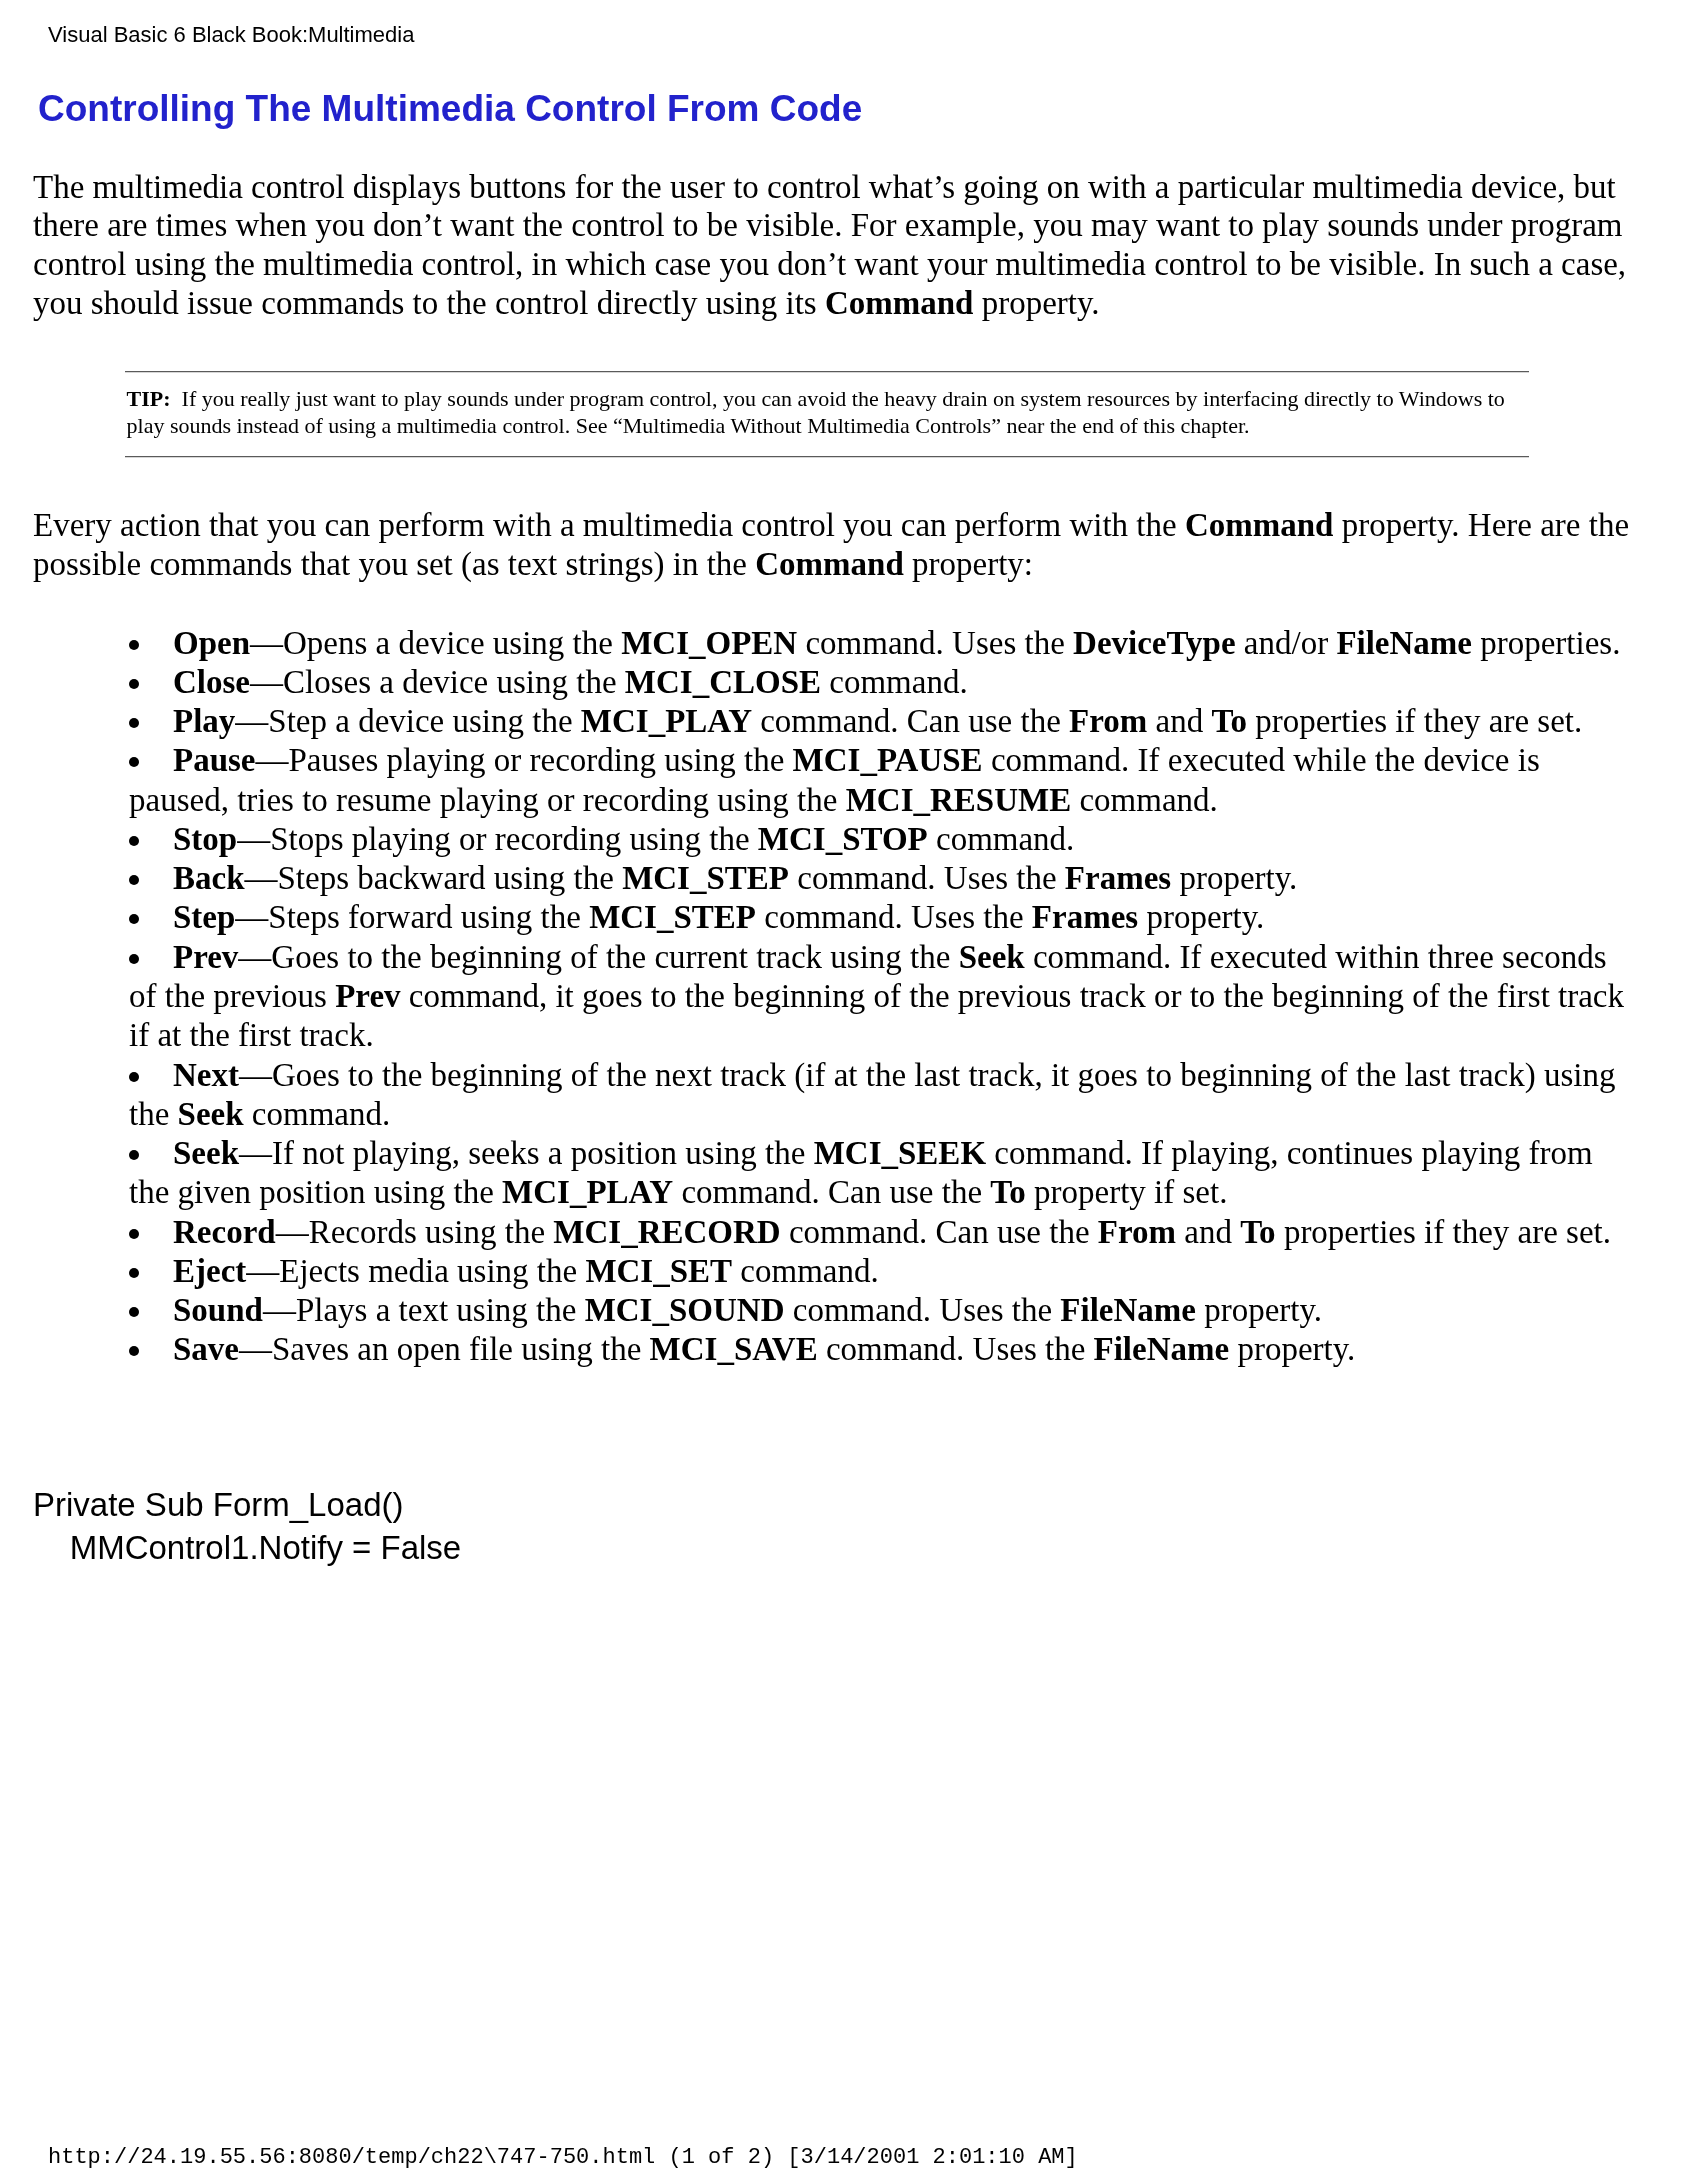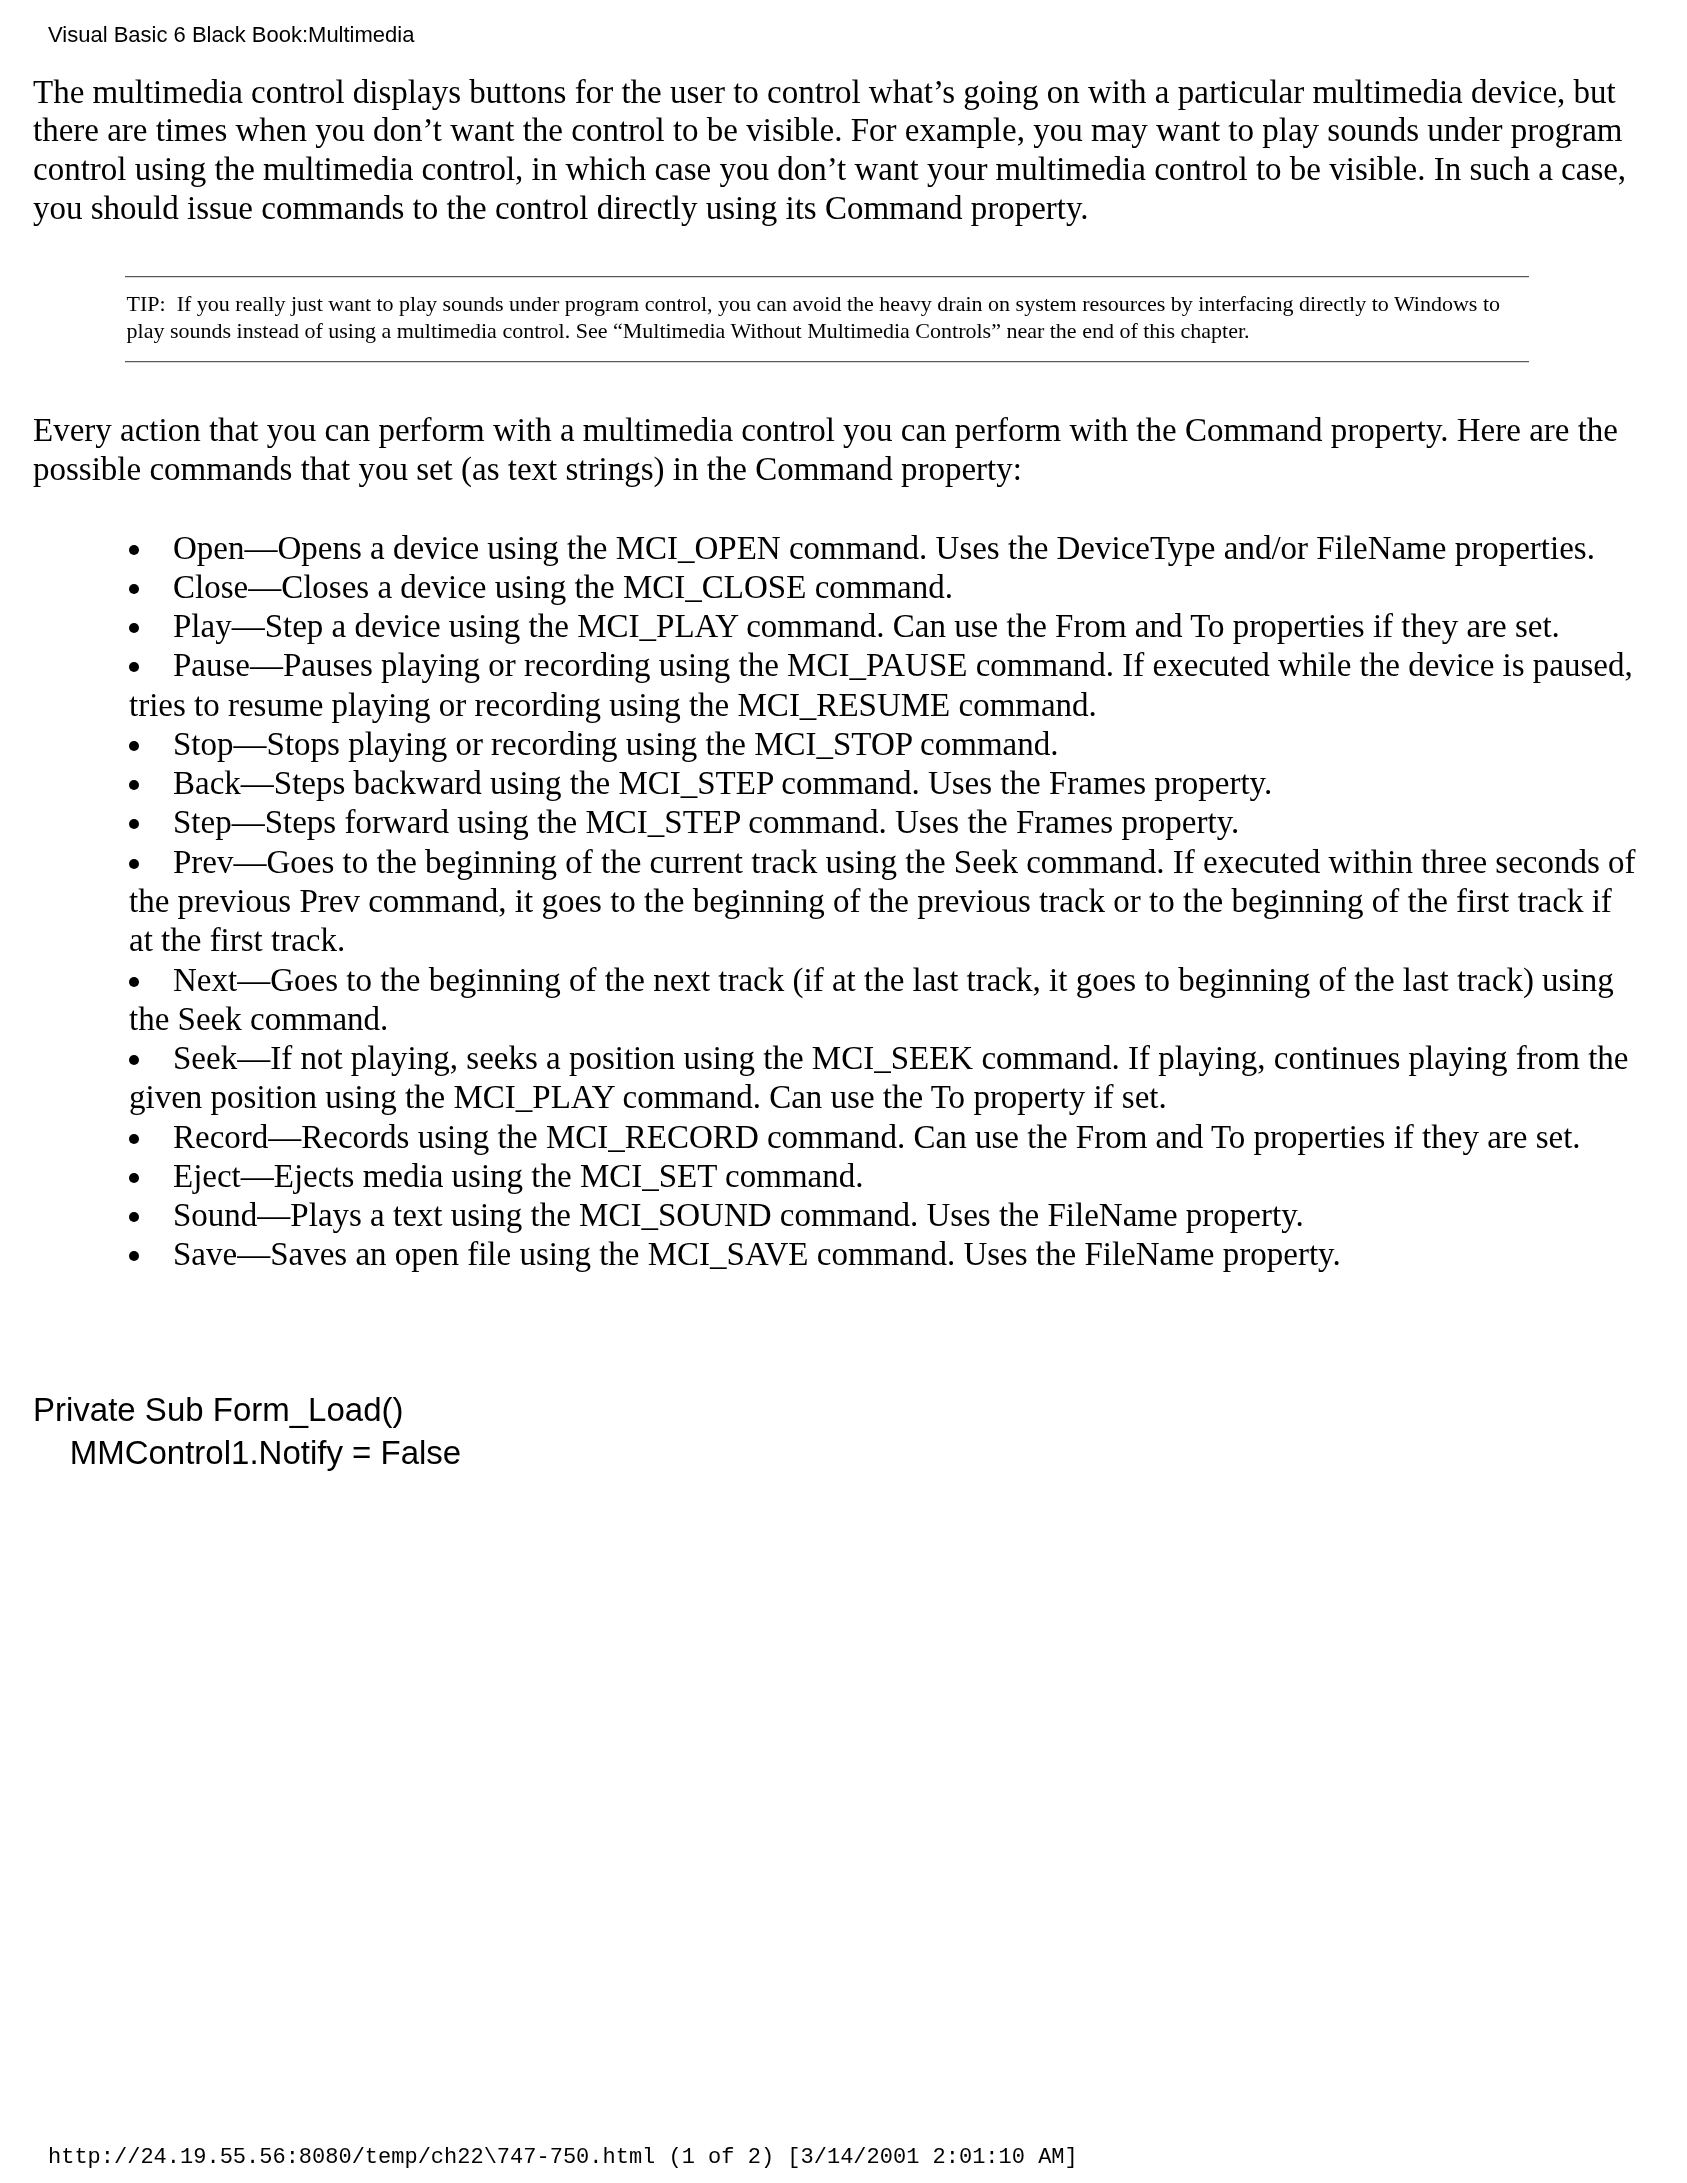--- a/index.html
+++ b/index.html
@@ -63,29 +63,30 @@
     line-height:1.3;
     margin:73px 0 0 0;
     white-space:pre;
   }
   .doc-footer {
     font-family:Liberation Mono, monospace;
     font-size:22px;
     margin-top:auto;
     padding:20px 0 13px 15px;
   }
-  b { font-weight:normal; }
+  b { font-weight:bold; }
 </style>
 </head>
 <body>
 
 <div class="page">
 
   <div class="doc-header">Visual Basic 6 Black Book:Multimedia</div>
 
+  <h1 class="page-title" style="color: rgb(34, 34, 204);">Controlling The Multimedia Control From Code</h1>
 
   <p class="body-par"><span>The multimedia control displays buttons for the user to control what’s going on with a particular multimedia device, but there are times when you don’t want the control to be visible. For example, you may want to play sounds under program control using the multimedia control, in which case you don’t want your multimedia control to be visible. In such a case, you should issue commands to the control directly using its </span><b>Command</b><span> property.</span></p>
 
   <div class="tip">
     <hr class="tip-rule">
     <p class="tip-text"><b>TIP:</b><span>&nbsp; If you really just want to play sounds under program control, you can avoid the heavy drain on system resources by interfacing directly to Windows to play sounds instead of using a multimedia control. See “Multimedia Without Multimedia Controls” near the end of this chapter.</span></p>
     <hr class="tip-rule">
   </div>
 
   <p class="body-par"><span>Every action that you can perform with a multimedia control you can perform with the </span><b>Command</b><span> property. Here are the possible commands that you set (as text strings) in the </span><b>Command</b><span> property:</span></p>

